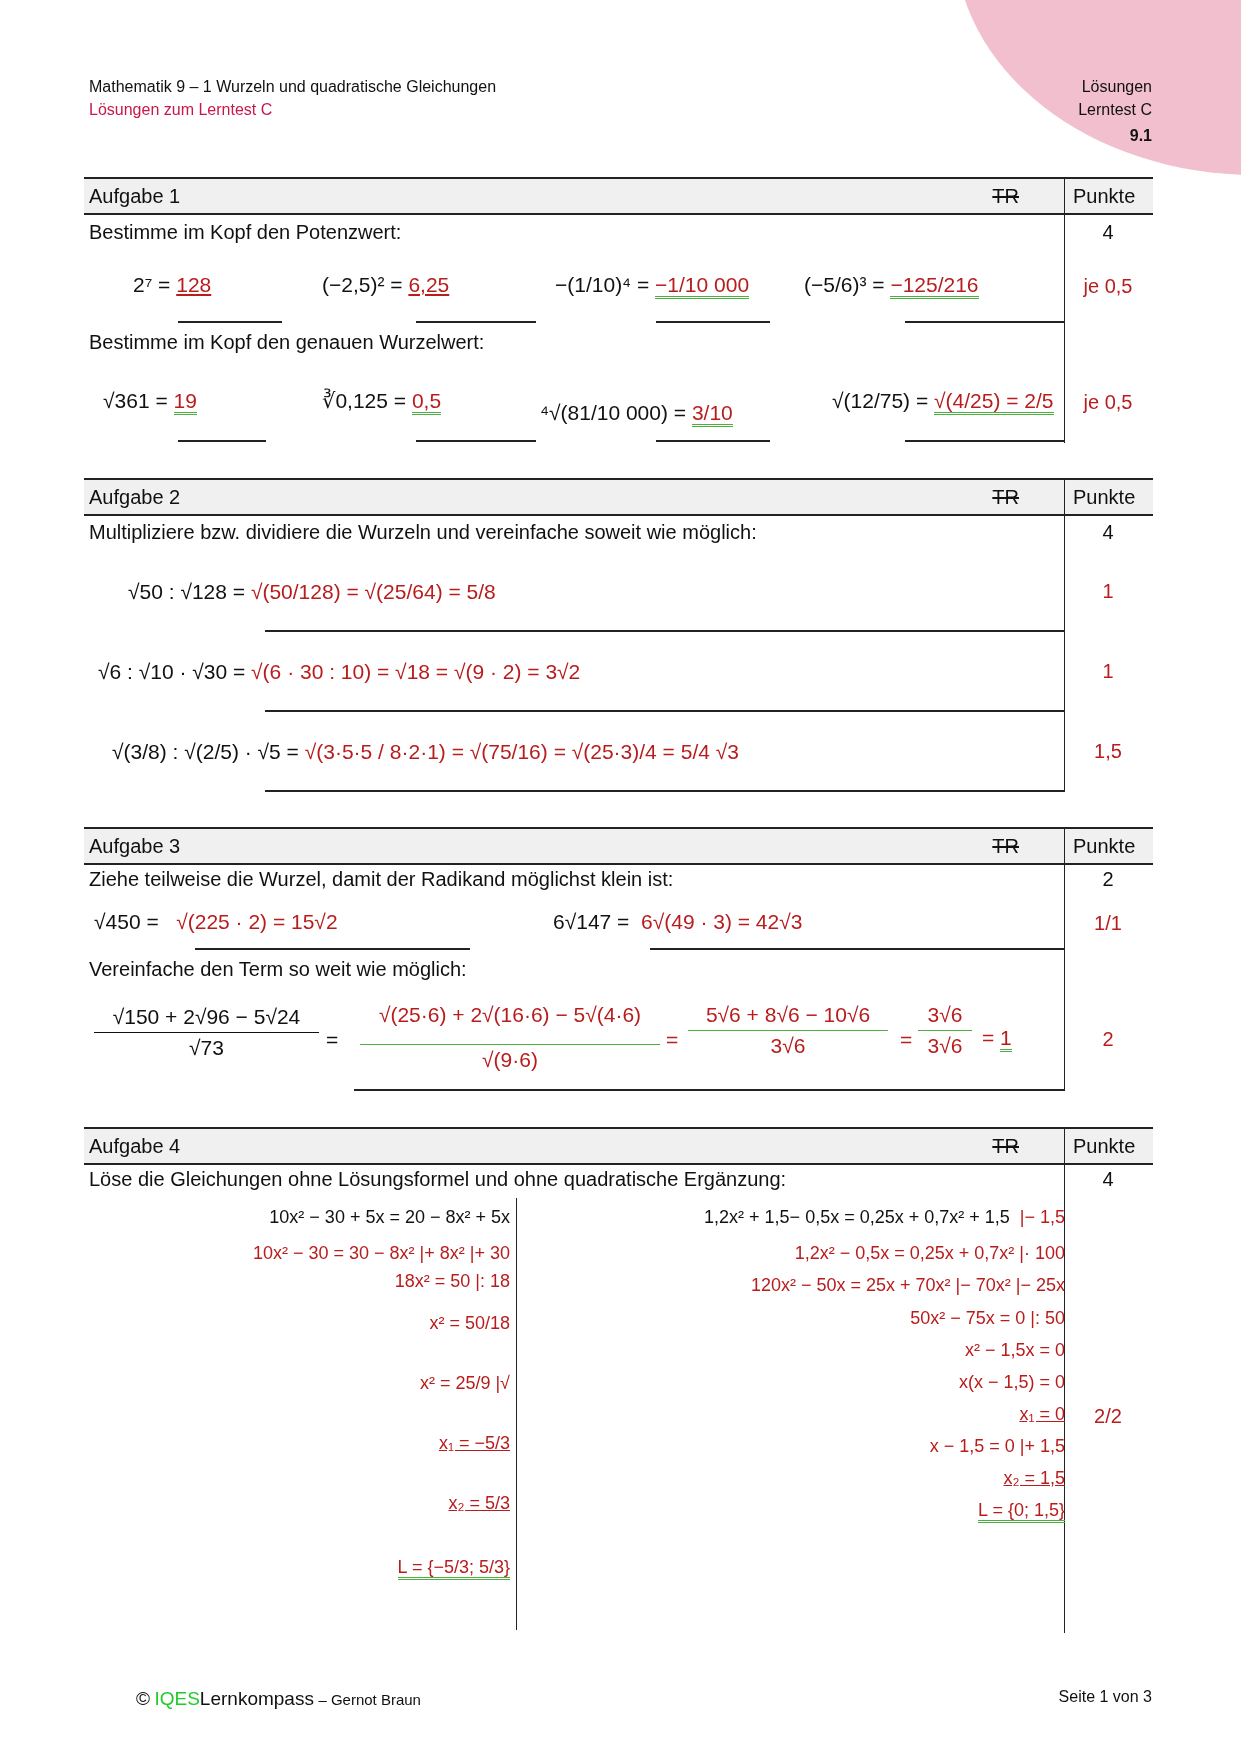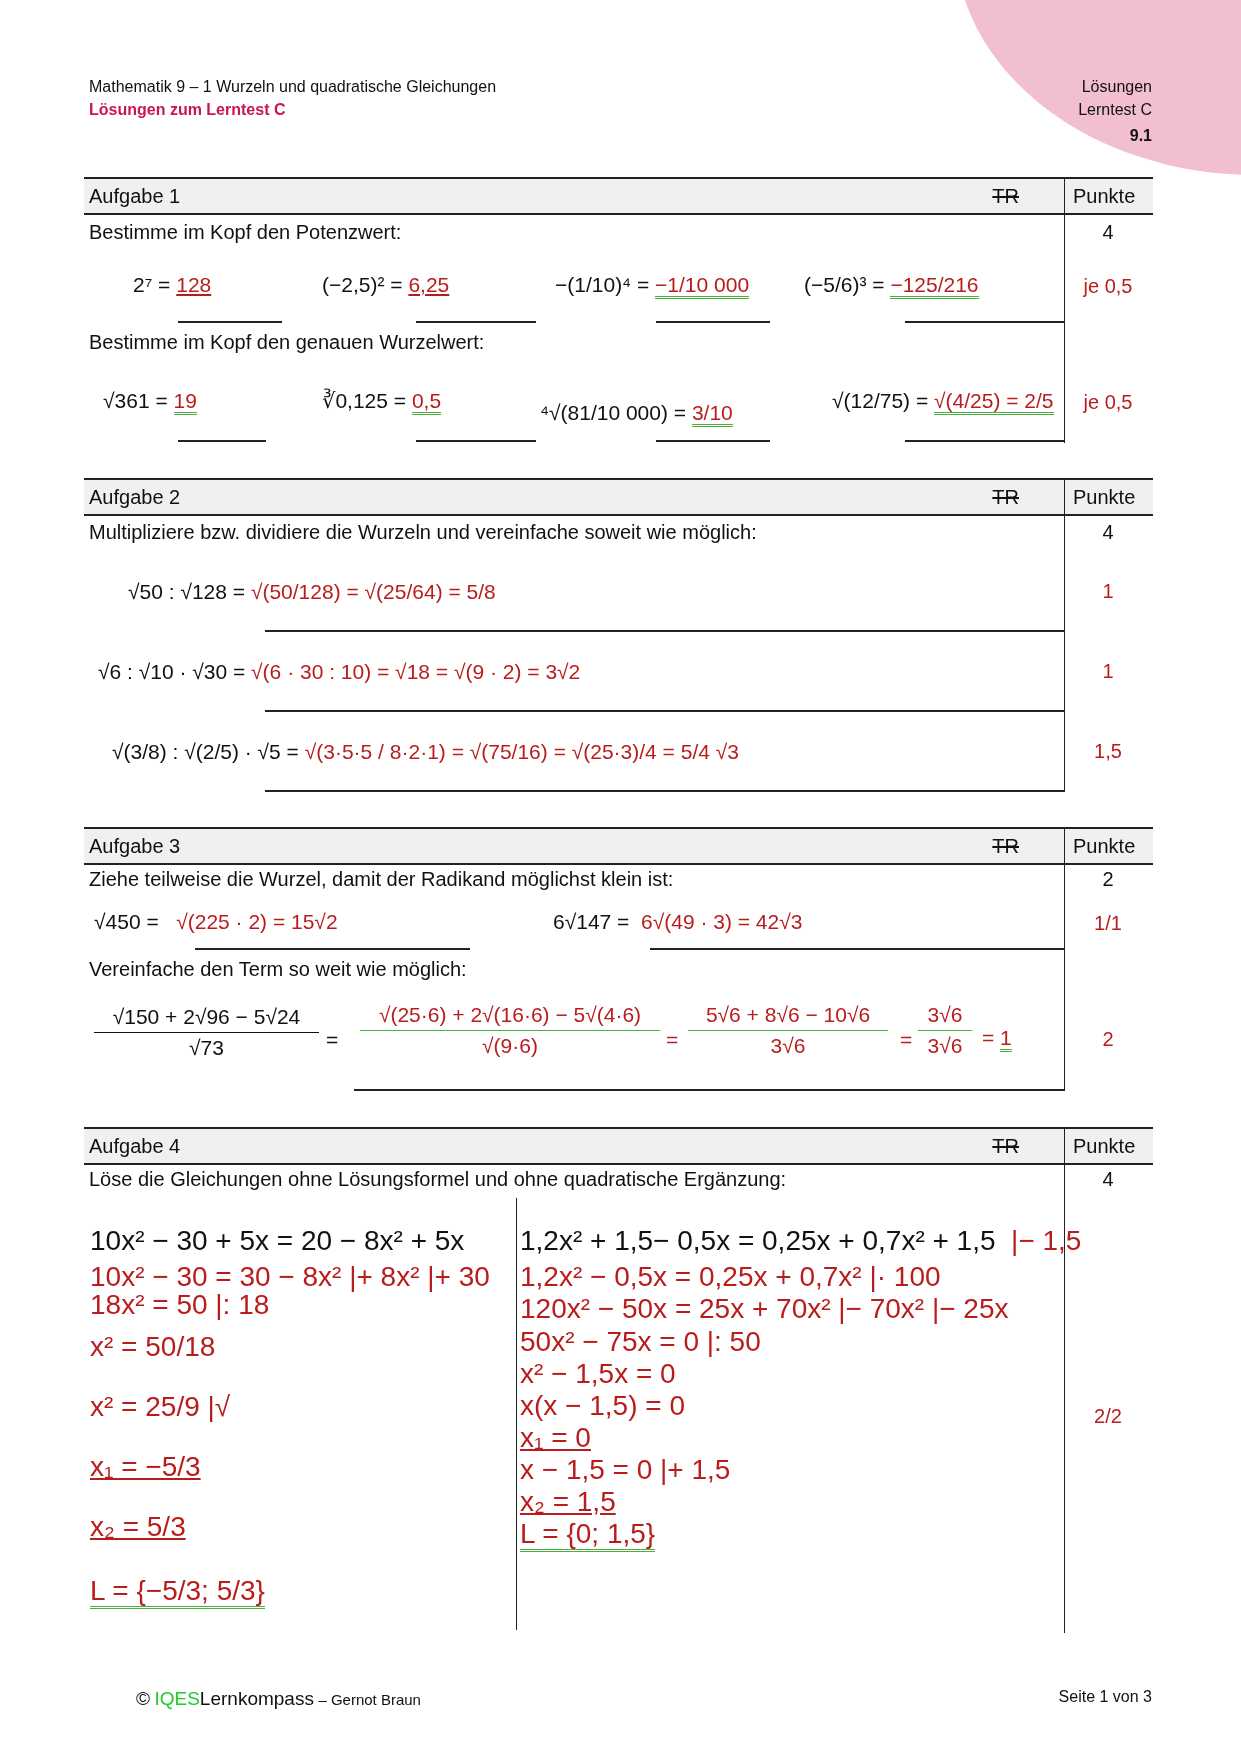--- a/index.html
+++ b/index.html
@@ -1,34 +1,34 @@
 <!DOCTYPE html>
 <html><head>
 <meta charset="utf-8">
 <style>
   html,body{margin:0;padding:0;background:#fff;}
   body{width:1241px;height:1755px;position:relative;overflow:hidden;font-family:"Liberation Sans",sans-serif;color:#111;}
   .abs{position:absolute;}
   .g{color:#b91c1c;}
   .blob{position:absolute;left:955px;top:-60px;width:420px;height:235px;background:#f2bfcf;border-bottom-left-radius:300px 235px;}
   .hdr-l1{left:89px;top:78px;font-size:16px;}
-  .hdr-l2{left:89px;top:101px;font-size:16px;font-weight:bold;color:#c8174a;}
+  .hdr-l2{left:89px;top:101px;font-size:16px;font-weight:normal;color:#c8174a;}
   .hdr-r{right:89px;text-align:right;font-size:16px;}
   .task-head{position:absolute;left:84px;width:1069px;height:34px;background:#f0f0f0;border-top:2px solid #222;border-bottom:2px solid #222;}
   .task-head .t{position:absolute;left:5px;top:6px;font-size:20px;}
   .task-head .tr{position:absolute;right:134px;top:6px;font-size:20px;text-decoration:line-through;}
   .task-head .pk{position:absolute;left:980px;top:0;height:34px;border-left:1px solid #222;padding-left:8px;line-height:34px;font-size:20px;}
   .vline{position:absolute;width:1px;background:#222;}
   .hline{position:absolute;height:1.5px;background:#222;}
   .instr{position:absolute;left:89px;font-size:20px;}
   .pts{position:absolute;width:86px;left:1065px;text-align:center;font-size:20px;}
   .math{position:absolute;font-size:21px;white-space:nowrap;}
   .u1{text-decoration:underline;}
   .u2{border-bottom:3px double #4caf3f;}
-  .eqc{position:absolute;text-align:left;font-size:28px;white-space:nowrap;margin-top:18px;}
+  .eqc{position:absolute;text-align:right;font-size:18px;white-space:nowrap;}
   .footer{position:absolute;top:1688px;font-size:16px;margin-left:47px;}
 </style>
 </head>
 <body>
 
 <div class="blob"></div>
 
 <div class="abs hdr-l1">Mathematik 9 – 1 Wurzeln und quadratische Gleichungen</div>
 <div class="abs hdr-l2">Lösungen zum Lerntest C</div>
 <div class="abs hdr-r" style="top:78px">Lösungen</div>
@@ -128,21 +128,21 @@
 <div class="hline" style="left:650px;top:948px;width:415px"></div>
 
 <div class="instr" style="top:958px">Vereinfache den Term so weit wie möglich:</div>
 
 <div class="abs" style="left:94px;top:1005px;width:225px;text-align:center;font-size:21px">
   <div style="border-bottom:1.5px solid #111;padding-bottom:3px">√150 + 2√96 − 5√24</div>
   <div style="padding-top:3px">√73</div>
 </div>
 <div class="math" style="left:326px;top:1028px">=</div>
 <div class="abs g" style="left:360px;top:1003px;width:300px;text-align:center;font-size:21px">
-  <div style="border-bottom:1.5px solid #4caf3f;padding-bottom:3px">√(25·6) + 2√(16·6) − 5√(4·6)</div>
+  <div style="border-bottom:1.5px solid #4caf3f;padding-bottom:17px">√(25·6) + 2√(16·6) − 5√(4·6)</div>
   <div style="padding-top:3px">√(9·6)</div>
 </div>
 <div class="math g" style="left:666px;top:1028px">=</div>
 <div class="abs g" style="left:688px;top:1003px;width:200px;text-align:center;font-size:21px">
   <div style="border-bottom:1.5px solid #4caf3f;padding-bottom:3px">5√6 + 8√6 − 10√6</div>
   <div style="padding-top:3px">3√6</div>
 </div>
 <div class="math g" style="left:900px;top:1028px">=</div>
 <div class="abs g" style="left:918px;top:1003px;width:54px;text-align:center;font-size:21px">
   <div style="border-bottom:1.5px solid #4caf3f;padding-bottom:3px">3√6</div>

